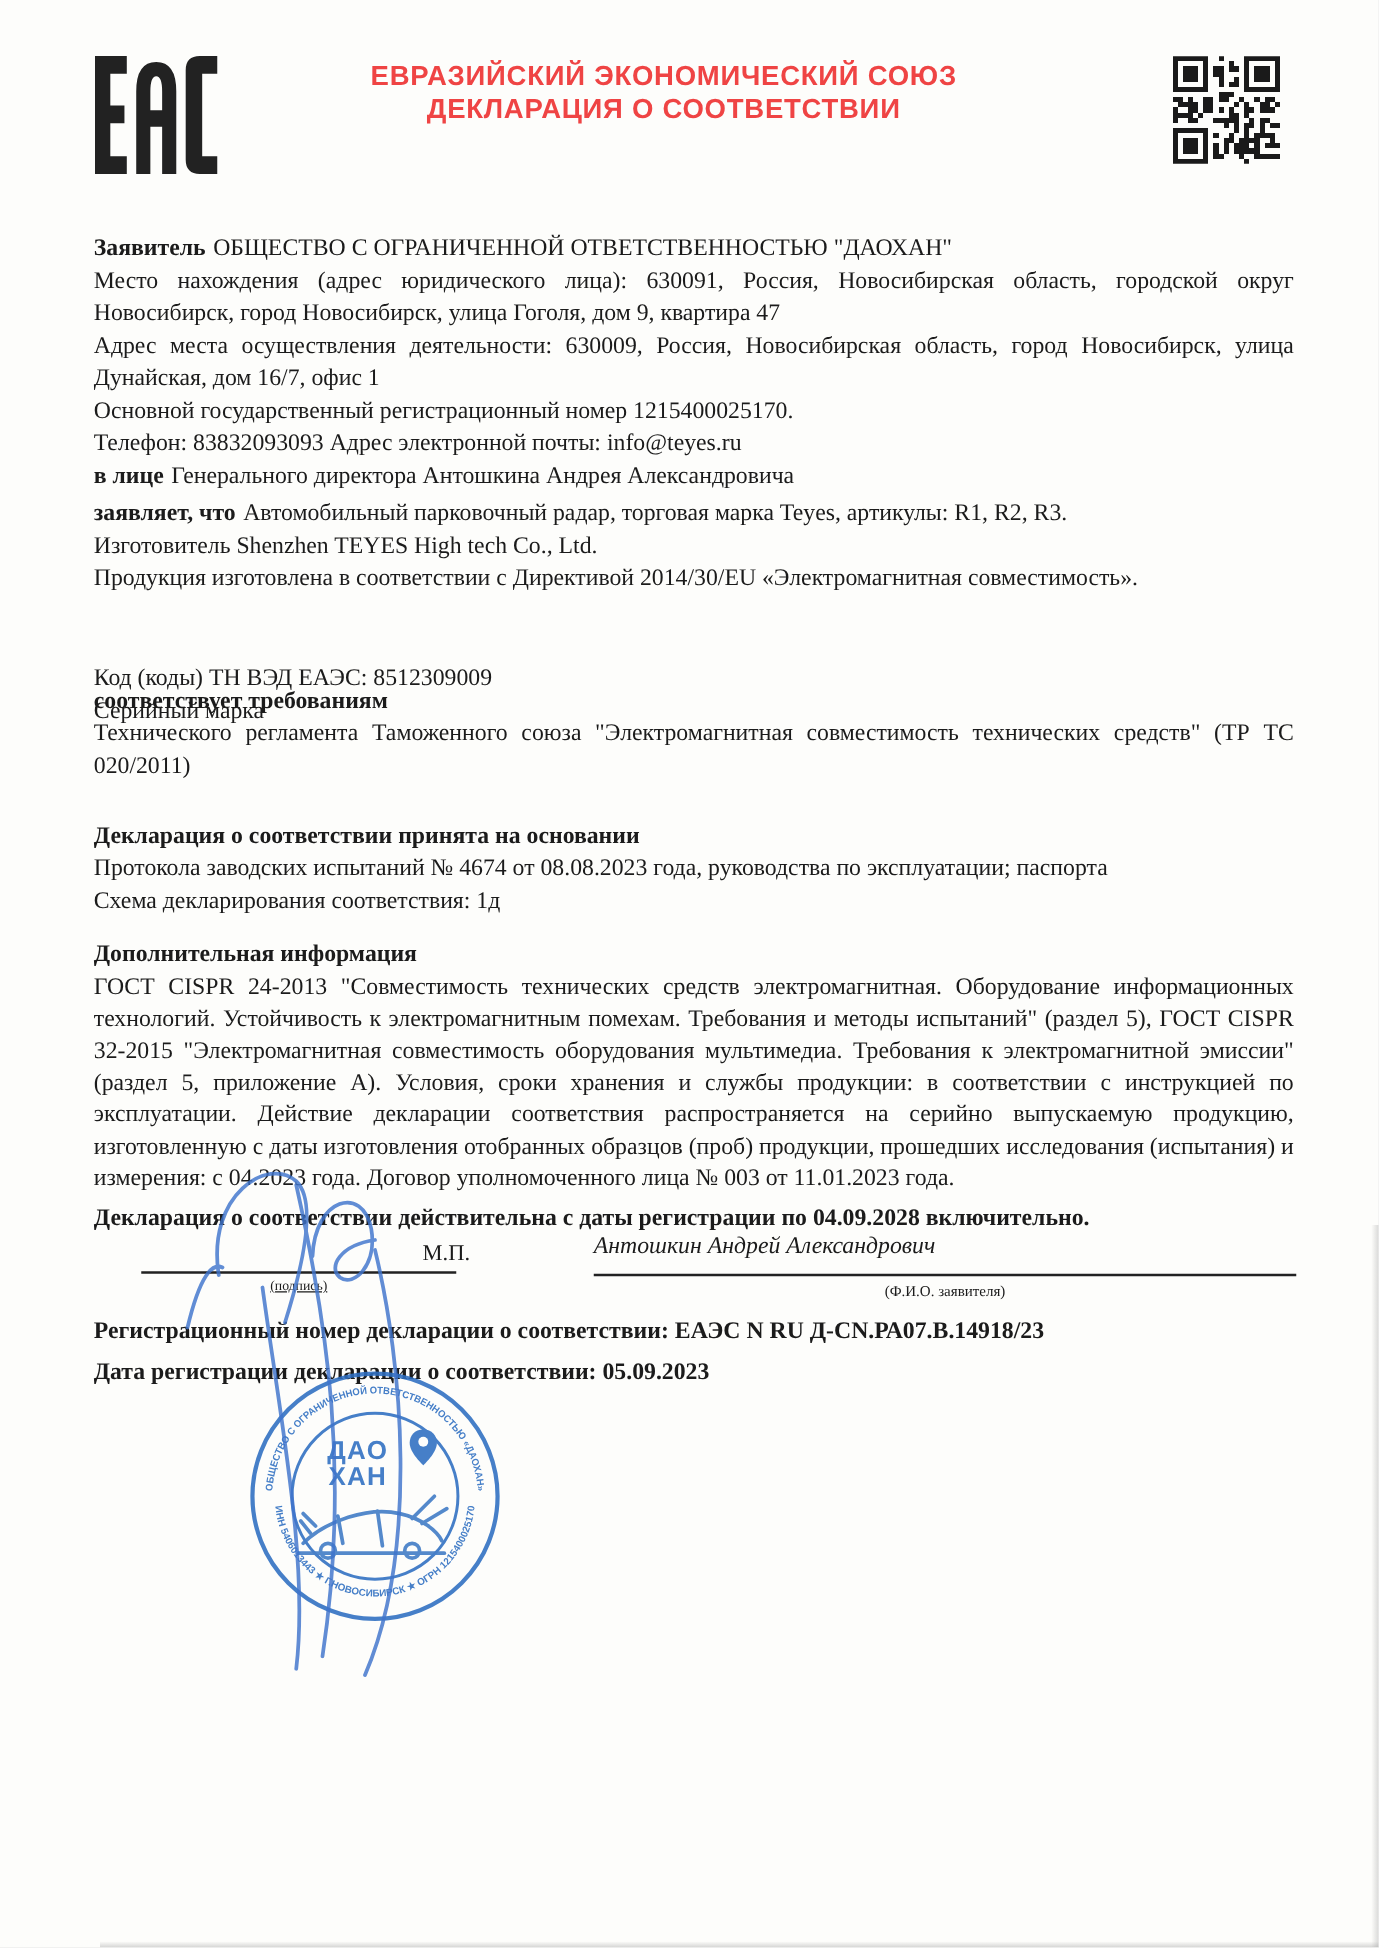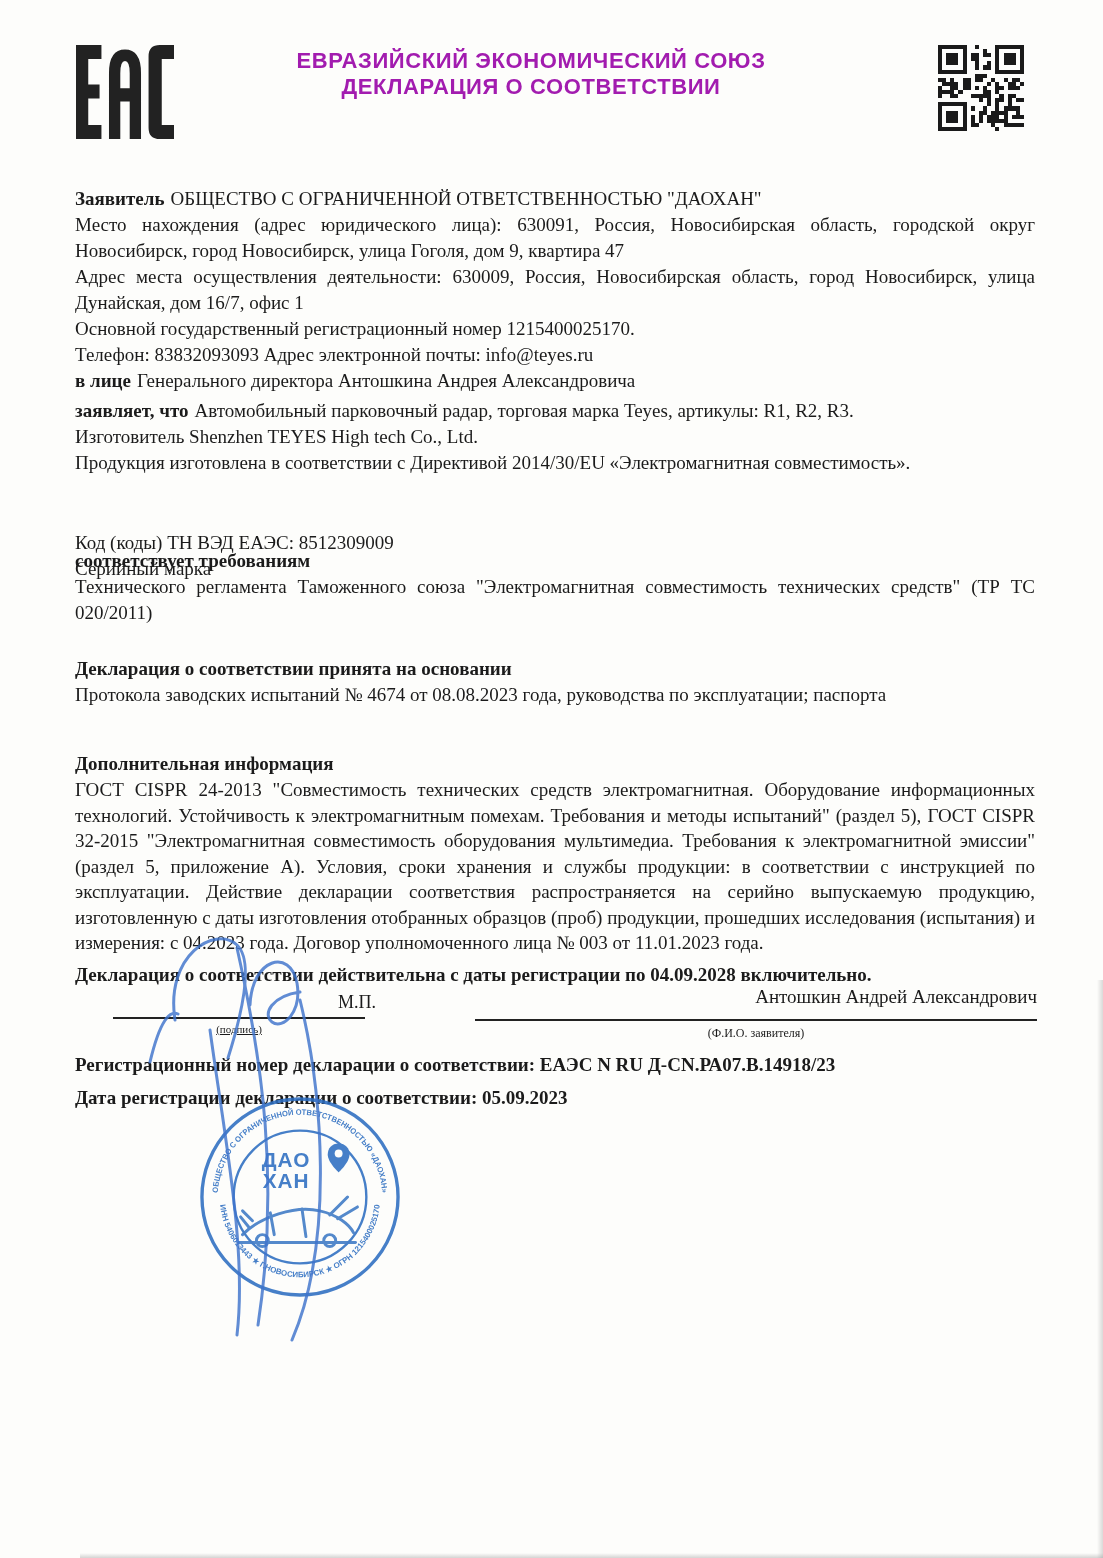--- a/index.html
+++ b/index.html
@@ -7,21 +7,21 @@
     position:relative; width:1103px; height:1558px; margin:0 auto;
     background:#fdfdfb; overflow:hidden;
     font-family:"Liberation Serif", serif; color:#1b1b1b;
   }
   
   .eac-logo { position:absolute; left:76px; top:38px; width:98px; height:108px; }
   .eac-logo svg { width:100%; height:100%; }
   .doc-title {
     position:absolute; left:285px; top:48px; width:492px; text-align:center;
     font-family:"Liberation Sans", sans-serif; font-weight:bold;
-    font-size:22px; line-height:26px; letter-spacing:.6px; color:#a21caf;
+    font-size:22px; line-height:26px; letter-spacing:.6px; color:#ef4444;
   }
   .qr { position:absolute; left:938px; top:45px; width:86px; height:86px; }
   .qr svg { width:100%; height:100%; shape-rendering:crispEdges; }
 
   
   .sec { position:absolute; left:75px; width:960px; font-size:19px; line-height:26px; text-align:justify; }
   .sec p { margin:0; }
   b.lead { font-weight:bold; margin-right:6px; }
   .bold-line { font-weight:bold; }
 
@@ -29,21 +29,21 @@
   #sec-product    { top:398px; }
   #sec-code       { top:530px; }
   #sec-compliance { top:548px; }
   #sec-basis      { top:656px; }
   #sec-additional { top:735px;margin-top:16px; }
   #sec-additional .longtext { line-height:25.5px; }
   #sec-validity   { top:962px; font-weight:bold; }
 
   
   .mp-label { position:absolute; left:338px; top:992px; font-size:18px; }
-  .signer-name { position:absolute; left:475px; top:986px; width:562px; text-align:right; font-size:19px; }
+  .signer-name { position:absolute; left:475px; top:986px; width:562px; text-align:left; font-size:19px;font-style:italic; }
   .sig-line-1 { position:absolute; left:113px; top:1017px; width:252px; border-bottom:2px solid #222; }
   .sig-line-2 { position:absolute; left:475px; top:1019px; width:562px; border-bottom:2px solid #222; }
   .cap-sign { position:absolute; left:113px; top:1023px; width:252px; text-align:center; font-size:11px;text-decoration:underline; }
   .cap-name { position:absolute; left:475px; top:1026px; width:562px; text-align:center; font-size:12px; }
 
   #sec-regnum  { top:1052px; font-weight:bold; }
   #sec-regdate { top:1085px; font-weight:bold; }
 
   
   .stamp { position:absolute; left:197px; top:1094px; width:206px; height:206px; opacity:.88; }
@@ -232,20 +232,21 @@
   </div>
 
   <div class="sec" id="sec-compliance">
     <p class="bold-line">соответствует требованиям</p>
     <p>Технического регламента Таможенного союза "Электромагнитная совместимость технических средств" (ТР ТС 020/2011)</p>
   </div>
 
   <div class="sec" id="sec-basis">
     <p class="bold-line">Декларация о соответствии принята на основании</p>
     <p>Протокола заводских испытаний № 4674 от 08.08.2023 года, руководства по эксплуатации; паспорта</p>
+    <p>Схема декларирования соответствия: 1д</p>
   </div>
 
   <div class="sec" id="sec-additional">
     <p class="bold-line">Дополнительная информация</p>
     <p class="longtext">ГОСТ CISPR 24-2013 "Совместимость технических средств электромагнитная. Оборудование информационных технологий. Устойчивость к электромагнитным помехам. Требования и методы испытаний" (раздел 5), ГОСТ CISPR 32-2015 "Электромагнитная совместимость оборудования мультимедиа. Требования к электромагнитной эмиссии" (раздел 5, приложение А). Условия, сроки хранения и службы продукции: в соответствии с инструкцией по эксплуатации. Действие декларации соответствия распространяется на серийно выпускаемую продукцию, изготовленную с даты изготовления отобранных образцов (проб) продукции, прошедших исследования (испытания) и измерения: с 04.2023 года. Договор уполномоченного лица № 003 от 11.01.2023 года.</p>
   </div>
 
   <div class="sec" id="sec-validity">Декларация о соответствии действительна с даты регистрации по 04.09.2028 включительно.</div>
 
   <div class="mp-label">М.П.</div>

